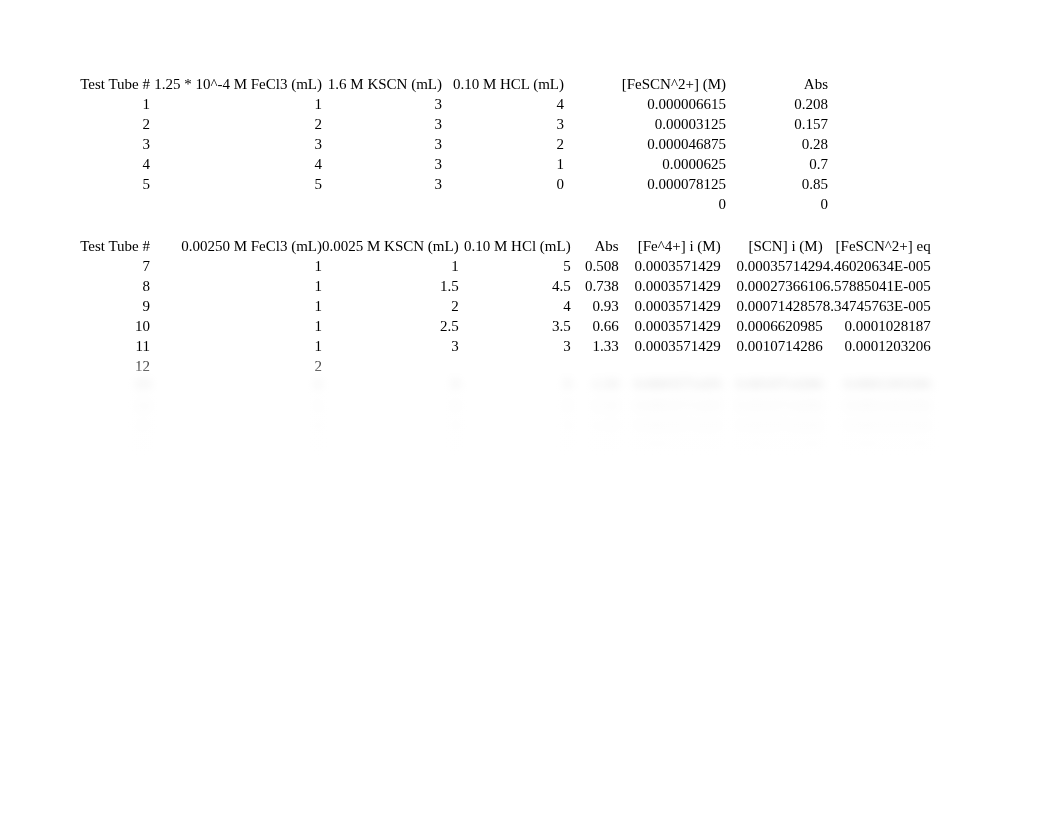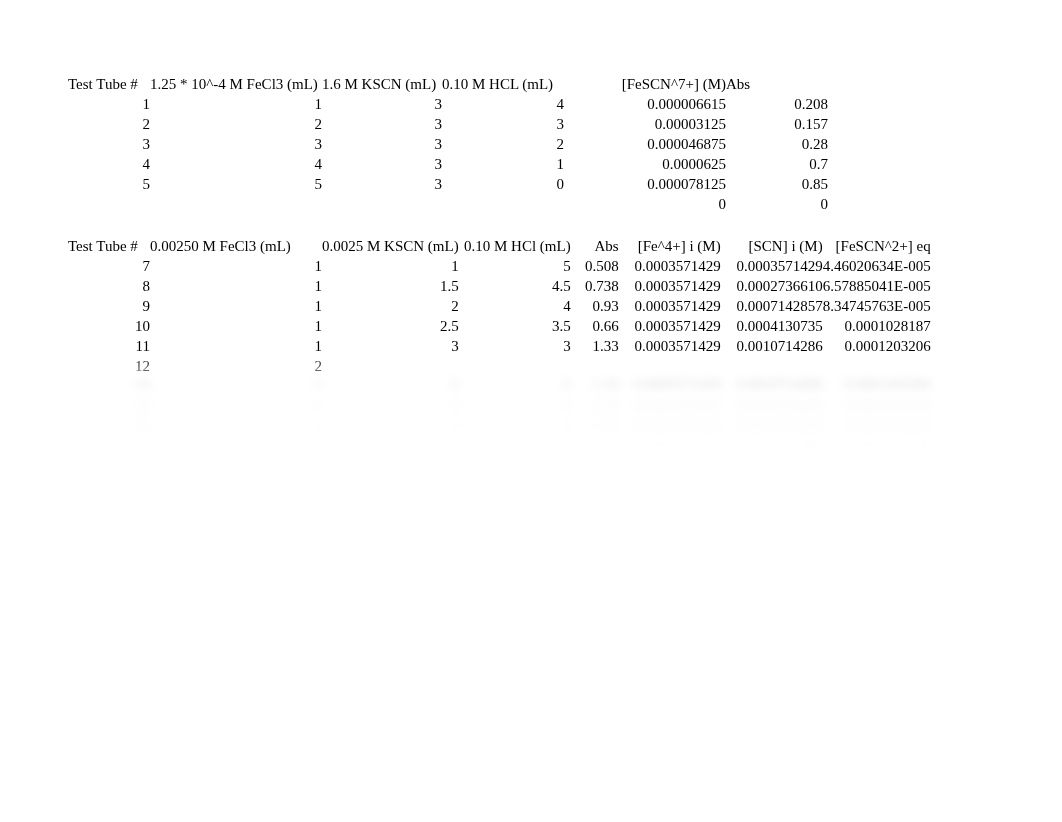--- a/index.html
+++ b/index.html
@@ -1,19 +1,19 @@
 <!DOCTYPE html>
 <html><head>
 <meta charset="utf-8">
 <style>
   html,body{margin:0;padding:0;background:#fff;font-family:"Times New Roman",Times,serif;font-size:15px;color:#000;width:1062px}
   .page{padding:74px 60px 0 68px}
   table{border-collapse:collapse;table-layout:fixed}
   td,th{font-weight:400;padding:0;vertical-align:bottom;white-space:nowrap;overflow:visible;height:20px;line-height:20px}
-  th{text-align:left}
+  th{text-align:right}
   .r{text-align:right}
   
   .t1 .c0{width:82px}
   .t1 .c1{width:172px}
   .t1 .c2{width:120px}
   .t1 .c3{width:122px}
   .t1 .c4{width:162px}
   .t1 .c5{width:102px}
   
   .t2 .c0{width:82px}
@@ -43,21 +43,21 @@
         <col class="c3">
         <col class="c4">
         <col class="c5">
       </colgroup>
 <tbody>
         <tr>
   <th>Test Tube #</th>
   <th>1.25 * 10^-4 M FeCl3 (mL)</th>
   <th>1.6 M KSCN (mL)</th>
   <th>0.10 M HCL (mL)</th>
-  <th class="r">[FeSCN^7+] (M)</th>
+  <th class="r">[FeSCN^2+] (M)</th>
   <th>Abs</th>
 </tr>
 </tbody>
       <tbody id="t1body">
         <tr>
           <td class="r">1</td>
           <td class="r">1</td>
           <td class="r">3</td>
           <td class="r">4</td>
           <td class="r">0.000006615</td>
@@ -163,21 +163,21 @@
             <td class="r">0.0007142857</td>
             <td class="r">8.34745763E-005</td>
           </tr>
           <tr>
             <td class="r">10</td>
             <td class="r">1</td>
             <td class="r">2.5</td>
             <td class="r">3.5</td>
             <td class="r">0.66</td>
             <td class="r">0.0003571429</td>
-            <td class="r">0.0004130735</td>
+            <td class="r">0.0006620985</td>
             <td class="r">0.0001028187</td>
           </tr>
           <tr>
             <td class="r">11</td>
             <td class="r">1</td>
             <td class="r">3</td>
             <td class="r">3</td>
             <td class="r">1.33</td>
             <td class="r">0.0003571429</td>
             <td class="r">0.0010714286</td>

